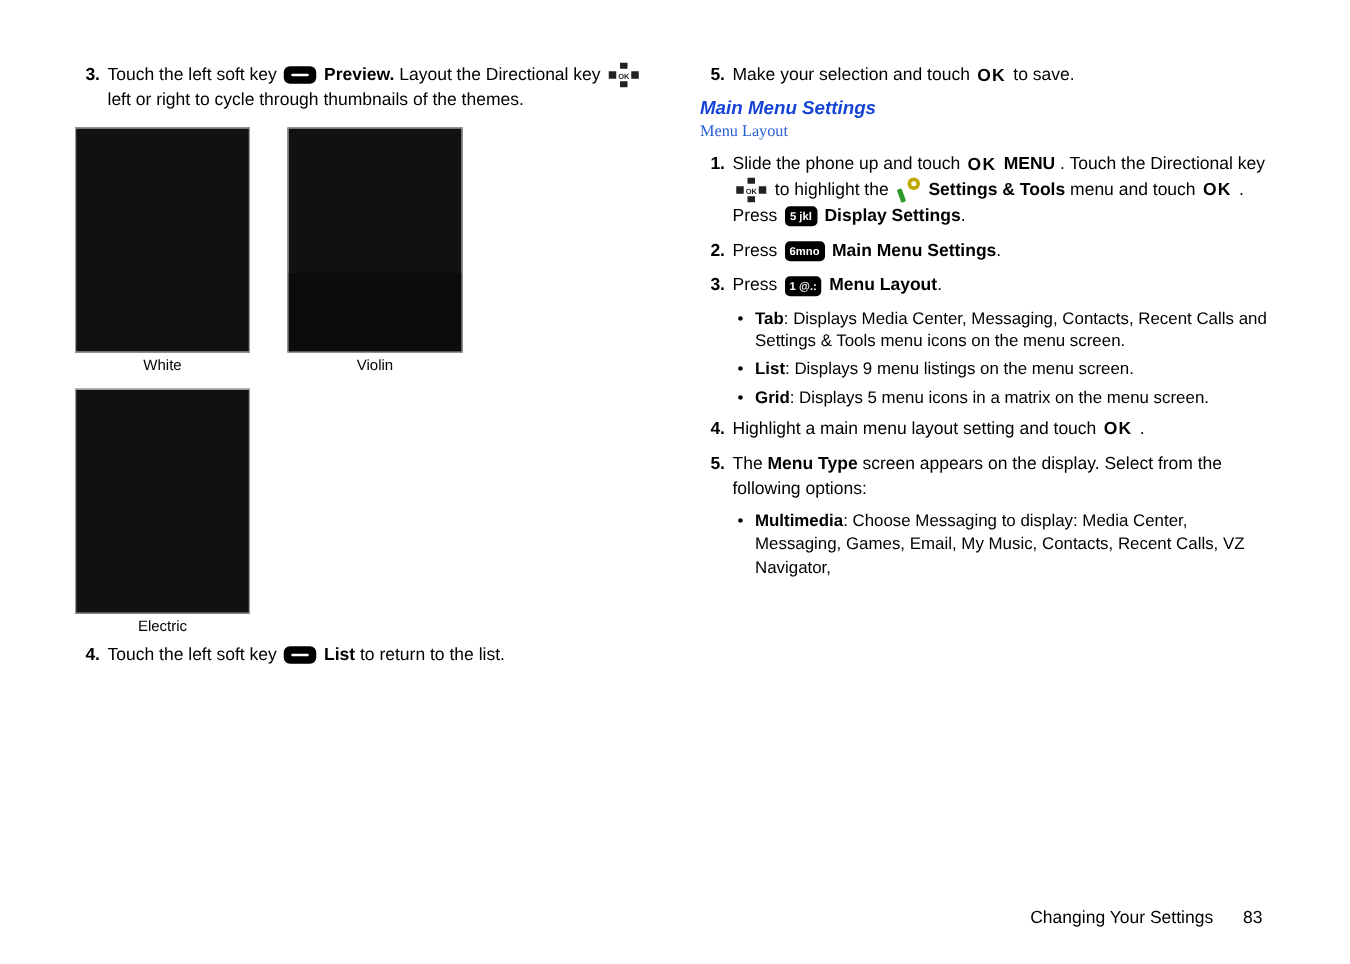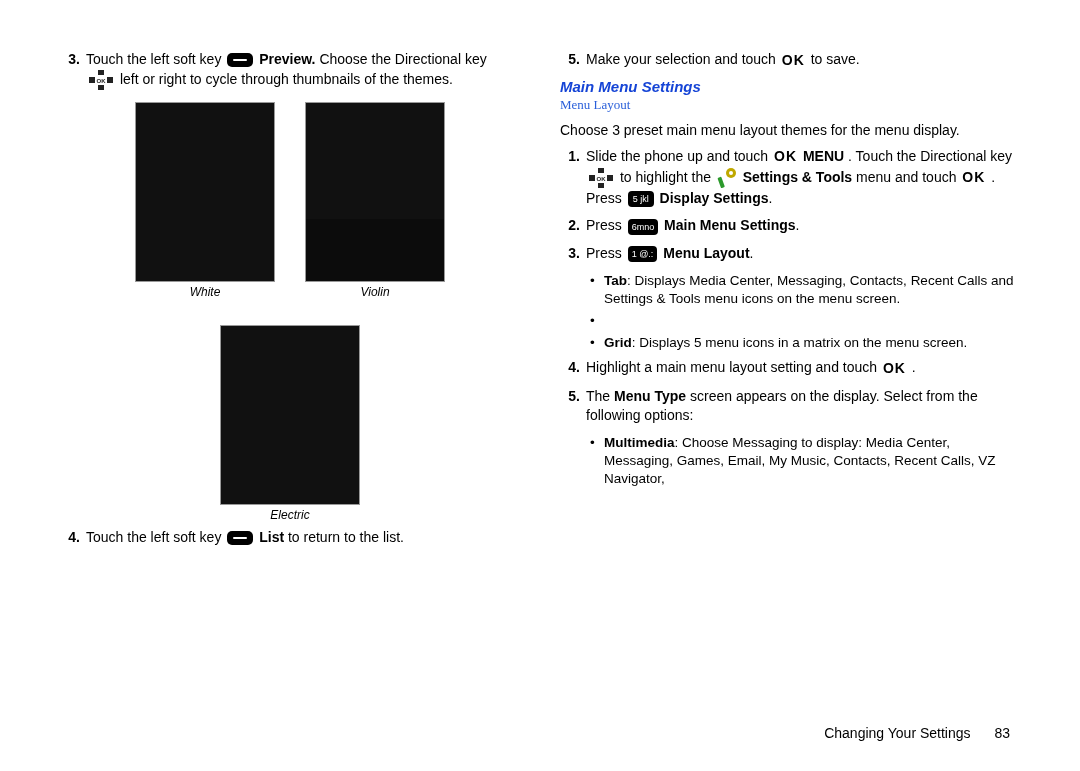--- a/index.html
+++ b/index.html
@@ -31,31 +31,31 @@
   .dpad {
     display:inline-block; width:26px; height:20px; vertical-align:middle; position:relative; margin:0 2px;
   }
   .dpad svg { position:absolute; inset:0; }
   .ok-key {
     display:inline-block; vertical-align:middle; margin:0 2px;
     font-family: Arial, sans-serif; font-weight:900; font-size:14px; letter-spacing:1px;
   }
   .num-key {
     display:inline-block; background:#000; color:#fff; border-radius:4px;
-    height:16px; line-height:16px; padding:0 4px; font-size:9px; font-weight:normal;
+    height:16px; line-height:16px; padding:0 4px; font-size:9px; font-weight:bold;
     vertical-align:middle; margin:0 2px; min-width:26px; text-align:center;
   }
   .tools-icon {
     display:inline-block; width:20px; height:22px; vertical-align:middle; margin:0 2px; position:relative;
   }
   .tools-icon svg { position:absolute; inset:0; }
   .sec-h1 { color:#1544d6; font-style:italic; font-weight:bold; font-size:15px; margin-top:8px; margin-bottom:2px; }
   .sub-h { color:#2a5fd9; font-size:13px; margin-bottom:8px; font-family: 'Times New Roman', serif; }
   .para { line-height:1.4; margin-bottom:6px; }
-  .thumbs { display:flex; flex-wrap:wrap; justify-content:center; gap:26px 30px; margin:12px 0 6px 0;font-style:italic; }
+  .thumbs { display:flex; flex-wrap:wrap; justify-content:flex-start; gap:12px 30px; margin:12px 0 6px 0; }
   .thumb { text-align:center; }
   .thumb .img { width:140px; height:180px; background:#111; border:1px solid #999; }
   .thumb .cap { font-size:12px; margin-top:3px; }
   .img-white { background:
     linear-gradient(90deg,#fff,#fff) 110px 0/30px 100% no-repeat,
     radial-gradient(circle at 55px 90px, #e9e9e9 0 25px, #cfcfcf 25px 45px, #9f9f9f 45px 55px, #555 55px 70px, #2a2a2a 70px 100px),
     #1a1a1a;
   }
   .img-electric {
     background:
@@ -80,21 +80,21 @@
 
 <div class="page">
 
   <div class="col">
     <div class="step">
       <div class="num">3.</div>
       <div class="body">
         <span>Touch the left soft key </span>
         <span class="soft-key"></span>
         <b> Preview.</b>
-        <span> Choose the Directional key </span>
+        <span> Layout the Directional key </span>
         <span class="dpad">
           <svg viewBox="0 0 26 20">
               <g fill="#222">
                 <rect x="10" y="0" width="6" height="5"></rect>
                 <rect x="10" y="15" width="6" height="5"></rect>
                 <rect x="1" y="7" width="6" height="6"></rect>
                 <rect x="19" y="7" width="6" height="6"></rect>
               </g>
               <text x="13" y="13" font-size="6" text-anchor="middle" fill="#222" font-weight="bold">OK</text>
             </svg>
@@ -134,21 +134,20 @@
       <div class="num">5.</div>
       <div class="body">
         <span>Make your selection and touch </span>
         <span class="ok-key">OK</span>
         <span> to save.</span>
       </div>
     </div>
 
     <div class="sec-h1">Main Menu Settings</div>
     <div class="sub-h">Menu Layout</div>
-    <div class="para">Choose 3 preset main menu layout themes for the menu display.</div>
 
     <div class="step">
       <div class="num">1.</div>
       <div class="body">
         <span>Slide the phone up and touch </span>
         <span class="ok-key">OK</span>
         <b> MENU</b>
         <span>. Touch the Directional key </span>
         <span class="dpad">
           <svg viewBox="0 0 26 20">
@@ -196,20 +195,21 @@
       </div>
     </div>
 
     <div class="bullets">
       <div class="bullet">
         <div class="dot">•</div>
         <div><b>Tab</b><span>: Displays Media Center, Messaging, Contacts, Recent Calls and Settings &amp; Tools menu icons on the menu screen.</span></div>
       </div>
       <div class="bullet">
         <div class="dot">•</div>
+        <div><b>List</b><span>: Displays 9 menu listings on the menu screen.</span></div>
       </div>
       <div class="bullet">
         <div class="dot">•</div>
         <div><b>Grid</b><span>: Displays 5 menu icons in a matrix on the menu screen.</span></div>
       </div>
     </div>
 
     <div class="step">
       <div class="num">4.</div>
       <div class="body">

